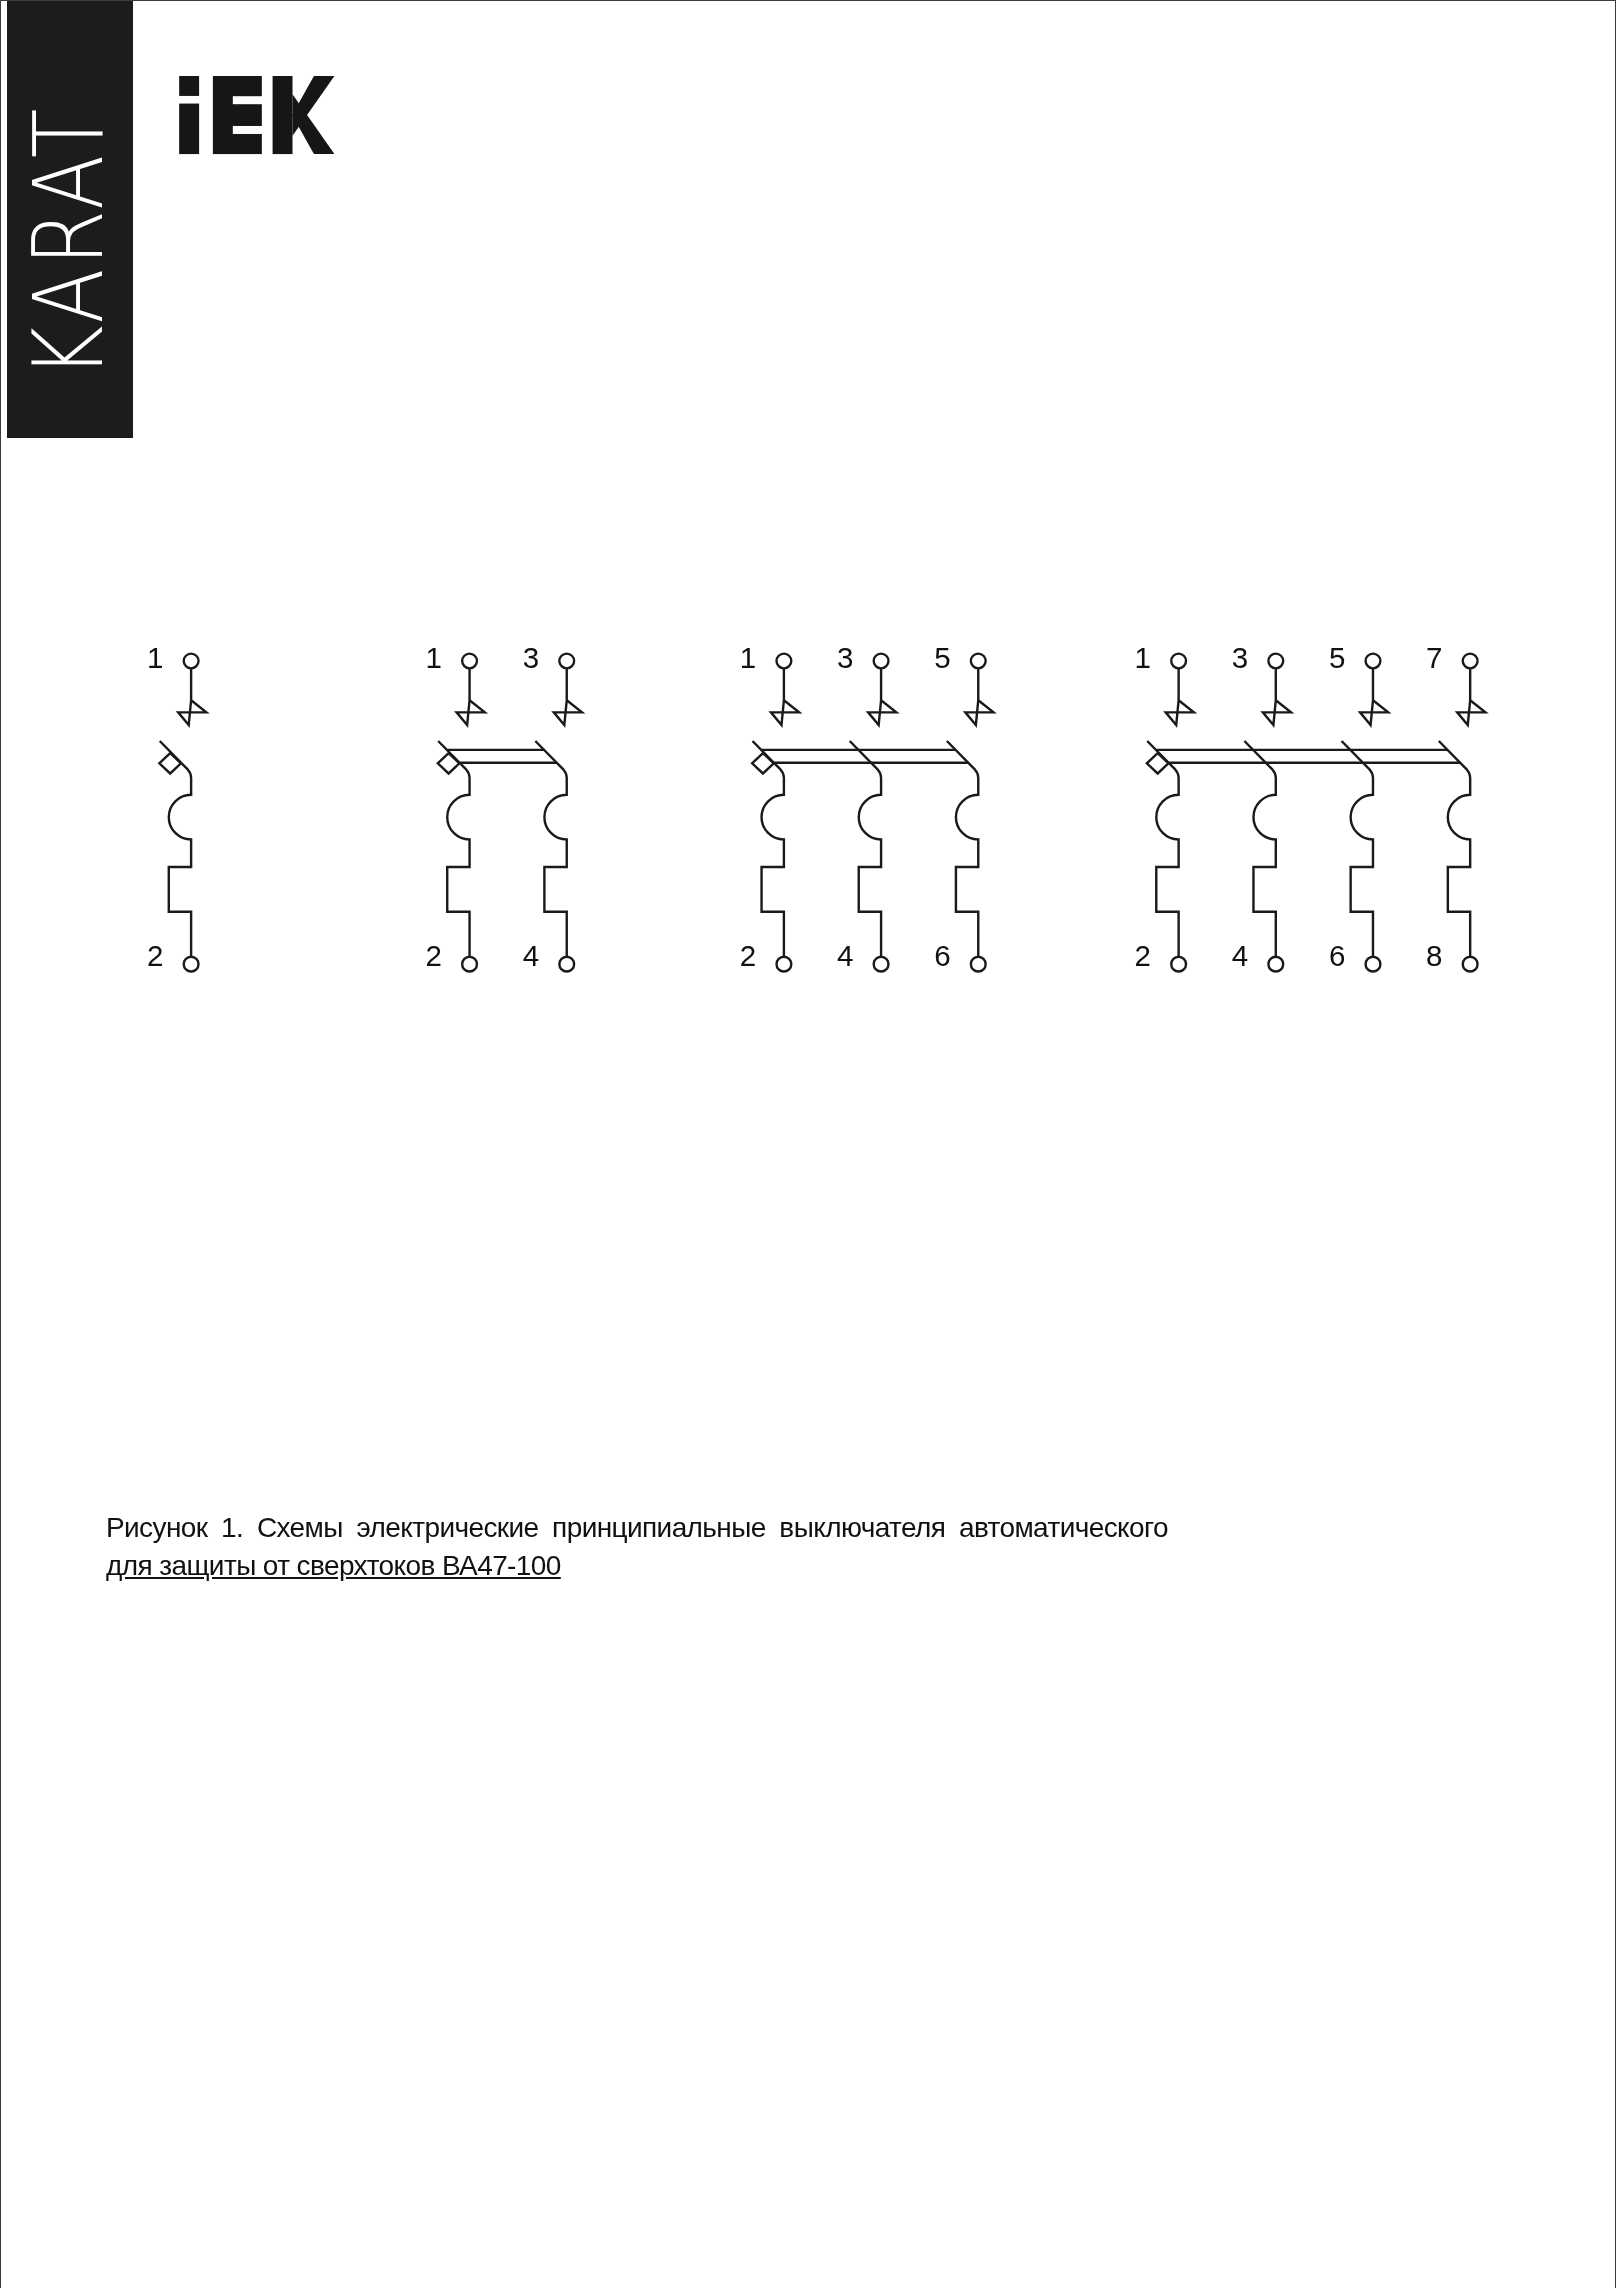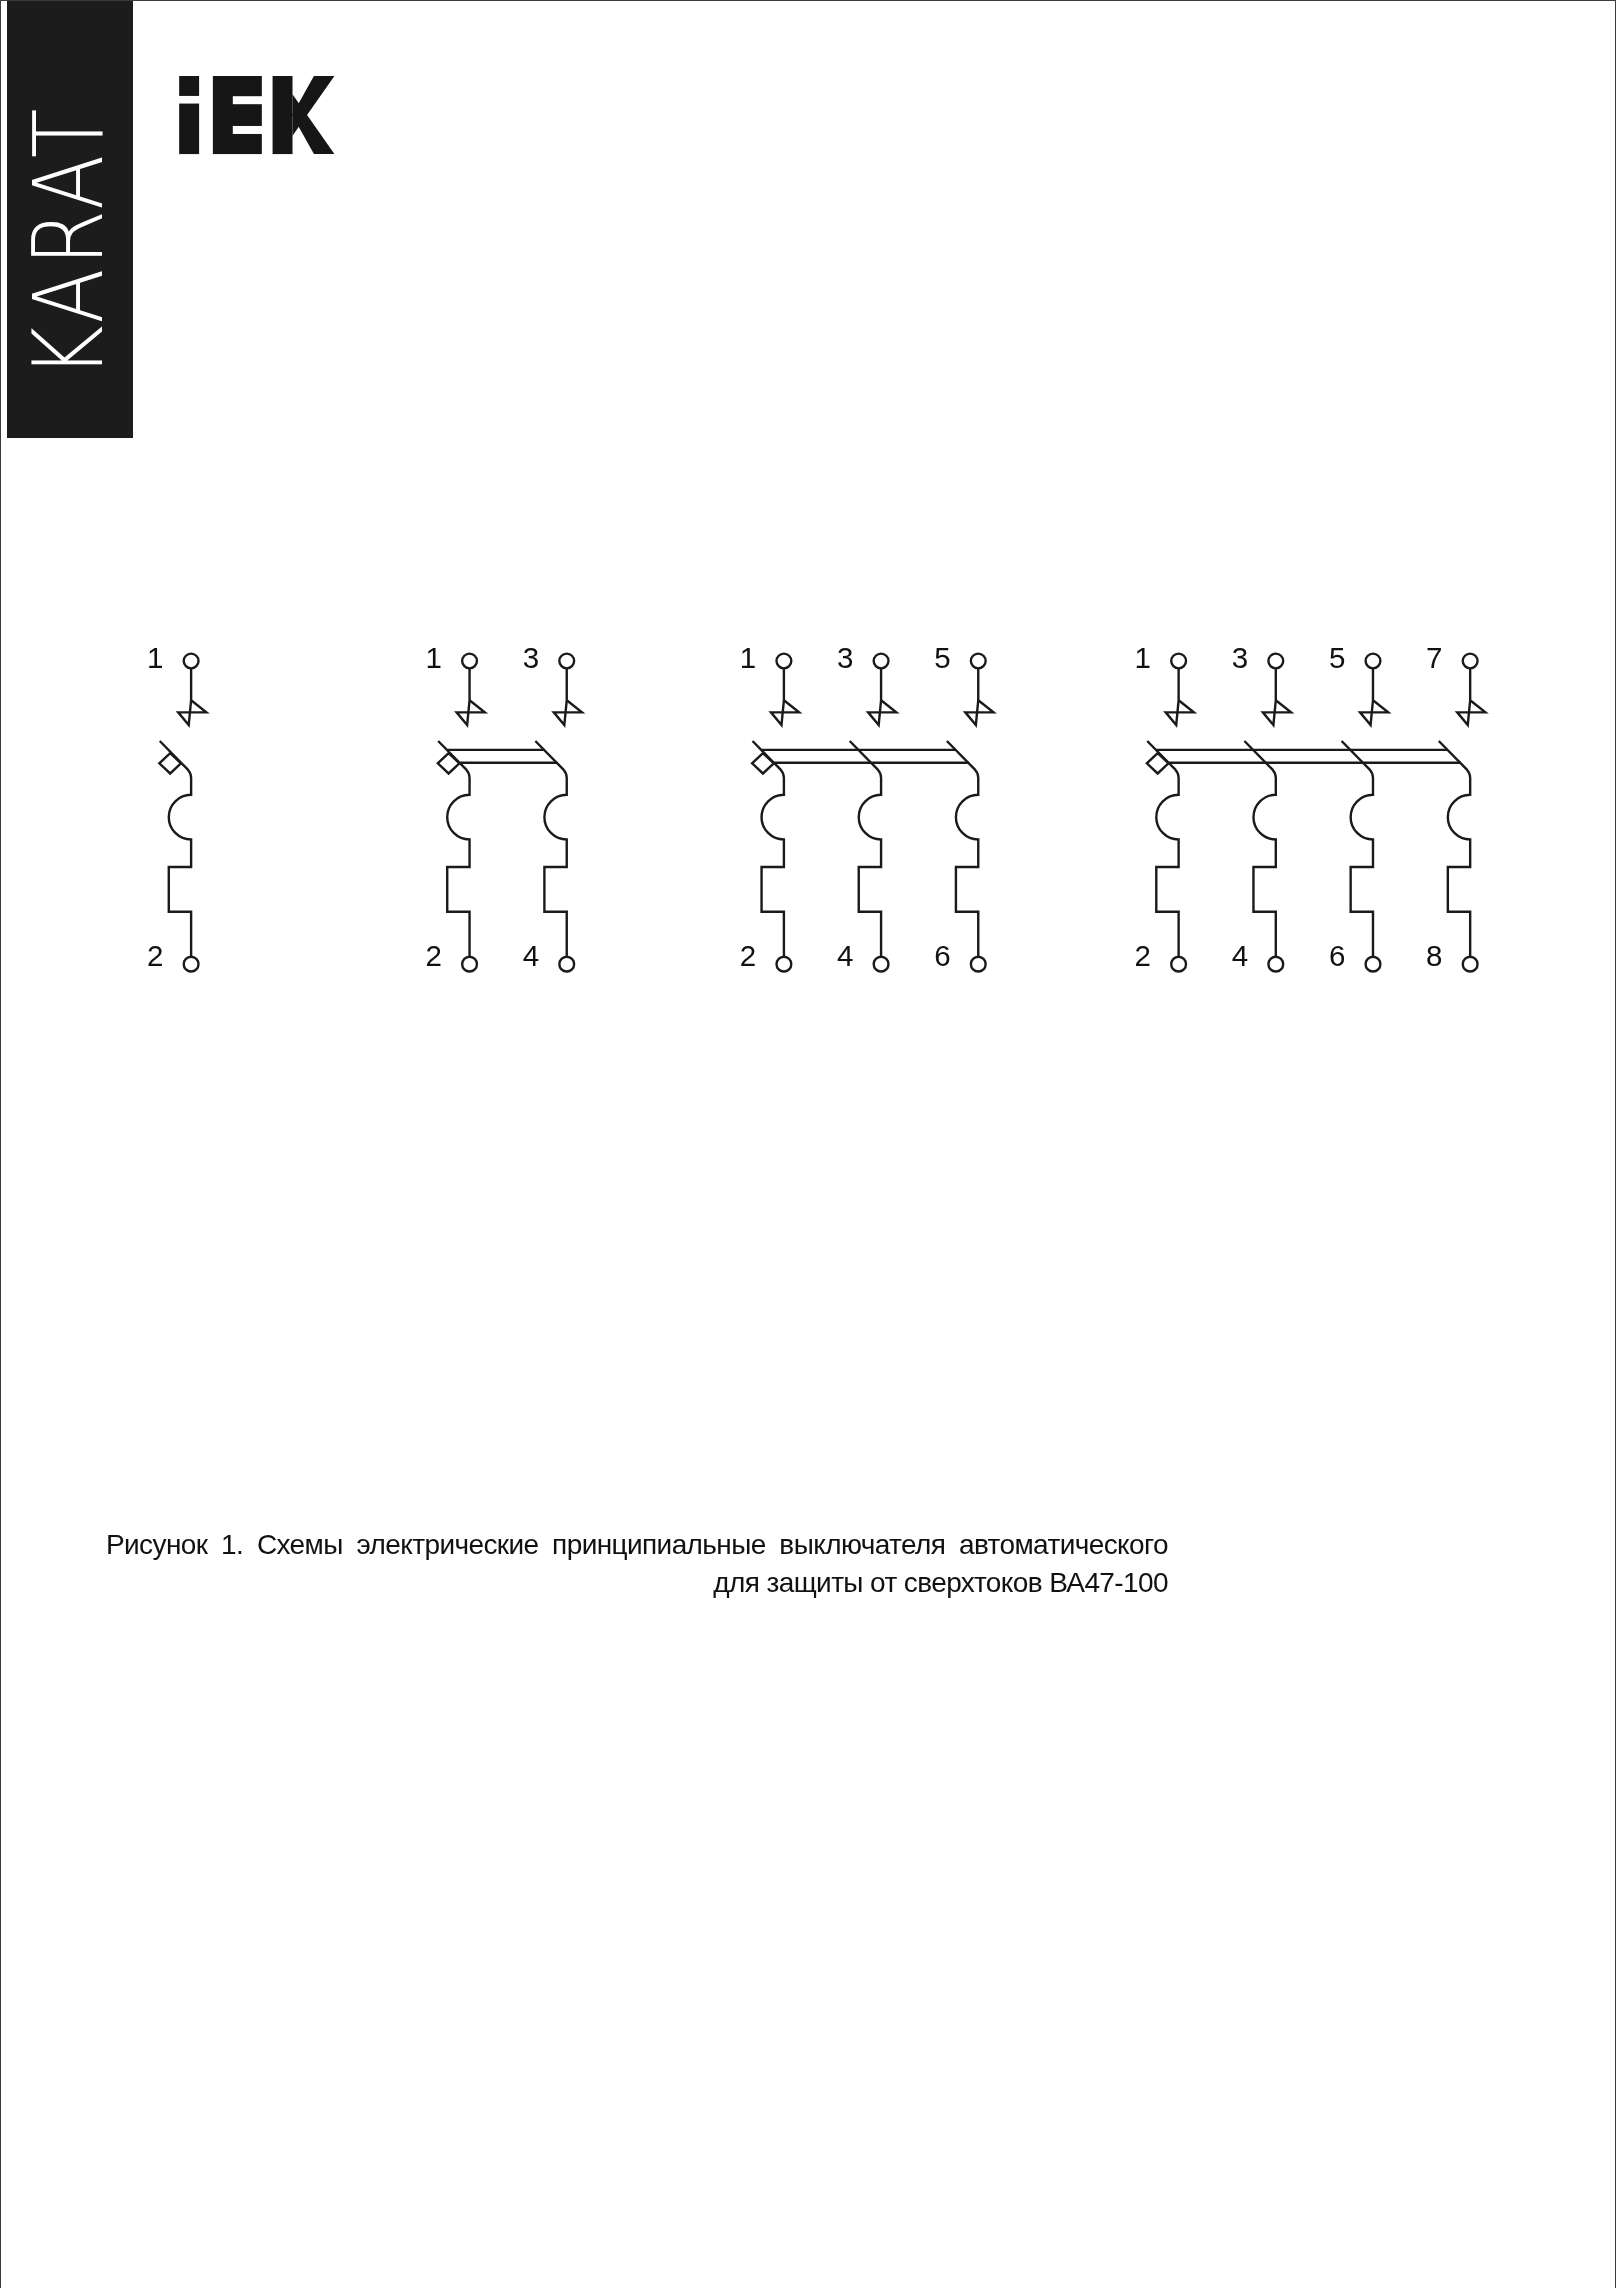--- a/index.html
+++ b/index.html
@@ -57,24 +57,24 @@
     font-size:32px;fill:var(--text-c);
   }
   .caption{
     position:absolute;left:105px;top:1508px;width:1062px;
     font-size:28px;line-height:38px;color:var(--text-c);
     letter-spacing:-0.6px;
   }
   .cap-line1{
     text-align:justify;text-align-last:justify;
     white-space:normal;
-    margin-top:17px;
   }
   .cap-line2{
-    text-align:right;
+    text-align:left;
+    text-decoration:underline;
   }
 </style>
 </head>
 <body>
 
 <div class="page">
 
   <div class="banner"></div>
   <div class="banner-text">KARAT</div>
 

